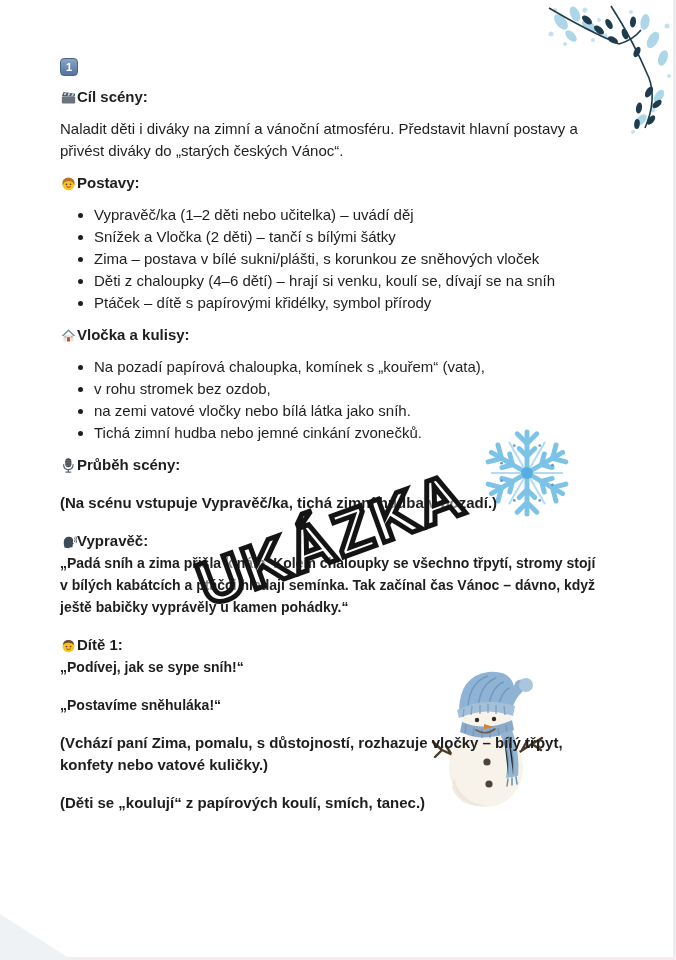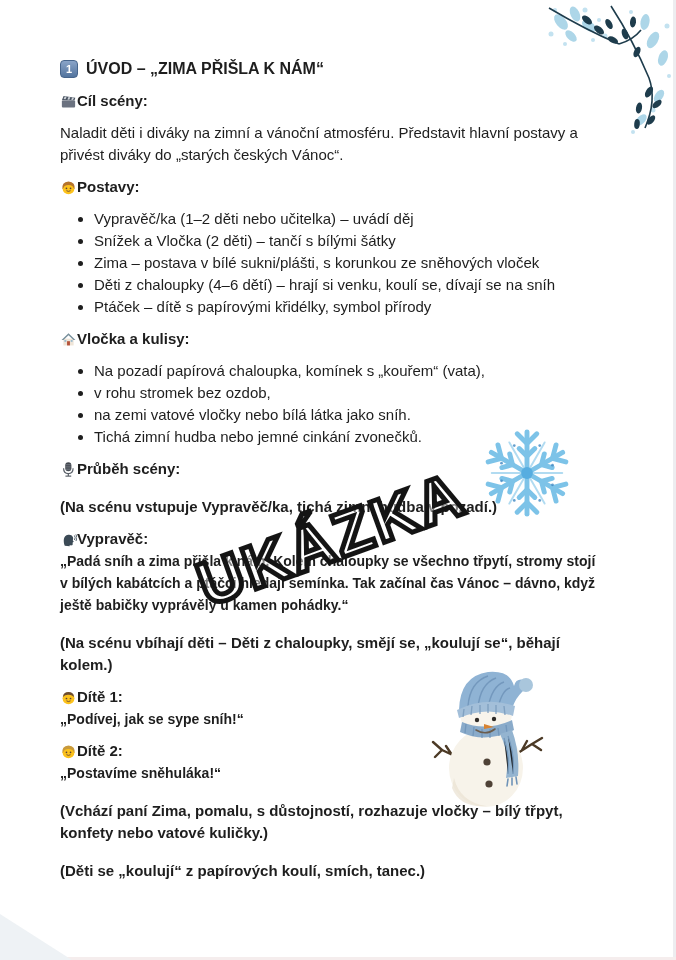--- a/index.html
+++ b/index.html
@@ -10,21 +10,21 @@
   }
   .page{position:relative;width:676px;height:960px;}
   .doc{position:relative;padding:58px 70px 0 60px;z-index:2;}
   .blk{margin:0 0 10px 0;}
   .title{font-size:16px;font-weight:700;line-height:22px;display:flex;align-items:center;gap:8px;}
   .hrow{display:flex;align-items:center;font-size:15px;font-weight:700;line-height:22px;}
   .para{font-size:15px;font-weight:400;line-height:22px;max-width:545px;}
   .stage{font-size:15px;font-weight:700;line-height:22px;max-width:545px;margin:16px 0 10px 0;}
   ul.blist{margin:0 0 10px 0;padding:0 0 0 34px;list-style:disc;}
   ul.blist li{font-size:15px;font-weight:400;line-height:22px;max-width:520px;}
-  .dlg{margin:4px 0 10px 0;}
+  .dlg{margin:16px 0 10px 0;}
   .dlg .line{font-size:14px;font-weight:700;line-height:22px;max-width:545px;}
   .ic{display:inline-flex;width:17px;height:17px;flex:0 0 17px;align-items:center;justify-content:center;position:relative;top:0;}
   .ic svg{width:17px;height:17px;display:block;}
   .keycap{display:inline-flex;width:16px;height:16px;border-radius:4px;align-items:center;justify-content:center;
     background:linear-gradient(#8aa4c8,#53749e);border:1px solid #47658c;color:#fff;font-size:11px;font-weight:700;}
   
   .deco{position:absolute;z-index:1;pointer-events:none;}
   .floral{top:0;right:0;width:135px;height:140px;}
   .snowflake{top:424px;left:478px;width:98px;height:98px;}
   .snowman{top:658px;left:426px;width:124px;height:150px;}
@@ -168,21 +168,20 @@
   </svg>
 
   <svg class="deco watermark" viewBox="0 0 370 210">
     <text class="wm-text" x="185" y="122" text-anchor="middle" transform="rotate(-20 185 105)" font-size="62" letter-spacing="3" fill="rgba(255,255,255,0.45)" stroke="#141414" stroke-width="5">UKÁZKA</text>
   </svg>
 
   <div class="doc">
 
     <div class="blk title">
       <span class="keycap">1</span>
-      <span>ÚVOD – „ZIMA PŘIŠLA K NÁM“</span>
     </div>
 
     <div class="blk hrow">
       <span class="ic">
         <svg viewBox="0 0 20 20">
             <path d="M2.2,8.6 L4.2,3.6 L18,5.6 L17,8.8 Z" fill="#4b5563"></path>
         <path d="M5.6,4 l2.2,0.3 -1.3,3 -2.2,-0.3 Z M10,4.6 l2.2,0.3 -1.3,3 -2.2,-0.3 Z M14.4,5.2 l2.2,0.3 -1.3,2.8 -2.2,-0.3 Z" fill="#cfd4da"></path>
         <rect x="2.2" y="8.8" width="15.6" height="8.2" rx="1.2" fill="#6b7280"></rect>
           </svg>
       </span>
@@ -255,51 +254,38 @@
           <svg viewBox="0 0 20 20">
               <path d="M5.6,17.4 C3.8,12.5 3.4,5.6 9.6,4.4 C14.6,3.6 16.6,8 15,11 L16.2,12.6 L14.9,13.5 L14.9,16 C14.6,17.2 12.4,17.2 11.4,16.6 L11.4,17.8 Z" fill="#3b4a56"></path>
           <path d="M17.2,5.6 q1.6,2.2 0,4.6 M19,4.4 q2.2,3.2 0,7" stroke="#3b4a56" stroke-width="1" fill="none" stroke-linecap="round"></path>
             </svg>
         </span>
         <span>Vypravěč:</span>
       </div>
       <div class="line">„Padá sníh a zima přišla k nám. Kolem chaloupky se všechno třpytí, stromy stojí v bílých kabátcích a ptáčci hledají semínka. Tak začínal čas Vánoc – dávno, když ještě babičky vyprávěly u kamen pohádky.“</div>
     </div>
 
-    <p class="stage">(Na scénu vbíhají děti – Děti z chaloupky, smějí se, „koulují se“, běhají kolem.)</p>
 
     <div class="dlg">
       <div class="hrow">
         <span class="ic">
           <svg viewBox="0 0 20 20">
               <circle cx="10" cy="11" r="7" fill="#fcc21c"></circle>
           <path d="M3.4,9.4 Q4,3.4 10,3.4 Q16,3.4 16.6,9.4 Q13,6.6 10,6.9 Q6.2,6.6 3.4,9.4 Z" fill="#6d4c2f"></path>
           <circle cx="7.6" cy="11.2" r="1" fill="#5d4037"></circle>
               <circle cx="12.4" cy="11.2" r="1" fill="#5d4037"></circle>
           <path d="M8,14.2 q2,1.4 4,0" stroke="#5d4037" stroke-width="1" fill="none" stroke-linecap="round"></path>
             </svg>
         </span>
         <span>Dítě 1:</span>
       </div>
       <div class="line">„Podívej, jak se sype sníh!“</div>
     </div>
 
     <div class="dlg">
-      <div class="hrow">
-        <span class="ic">
-          <svg viewBox="0 0 20 20">
-              <circle cx="10" cy="11" r="7" fill="#fcc21c"></circle>
-          <path d="M3,12 Q1.5,4 10,3 Q18.5,4 17,12 L14.6,8.2 Q10,5.8 5.4,8.2 Z" fill="#c99a3a"></path>
-          <circle cx="7.6" cy="11" r="1" fill="#5d4037"></circle>
-              <circle cx="12.4" cy="11" r="1" fill="#5d4037"></circle>
-          <path d="M8,14 q2,1.4 4,0" stroke="#5d4037" stroke-width="1" fill="none" stroke-linecap="round"></path>
-            </svg>
-        </span>
-        <span>Dítě 2:</span>
-      </div>
       <div class="line">„Postavíme sněhuláka!“</div>
     </div>
 
 
     <p class="stage">(Vchází paní Zima, pomalu, s důstojností, rozhazuje vločky – bílý třpyt, konfety nebo vatové kuličky.)</p>
 
     <p class="stage">(Děti se „koulují“ z papírových koulí, smích, tanec.)</p>
 
   </div>
 </div>

